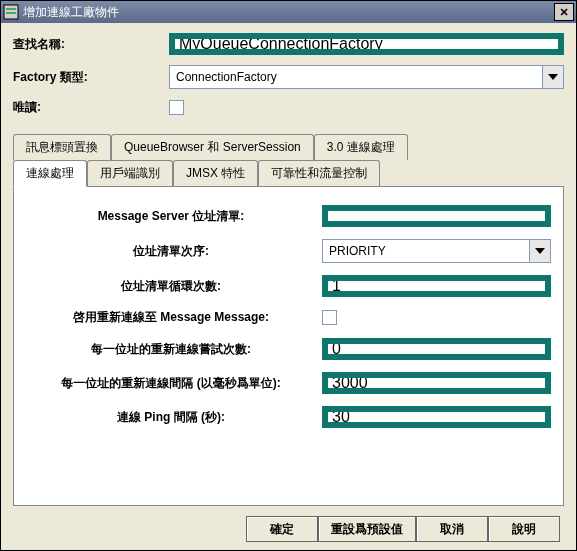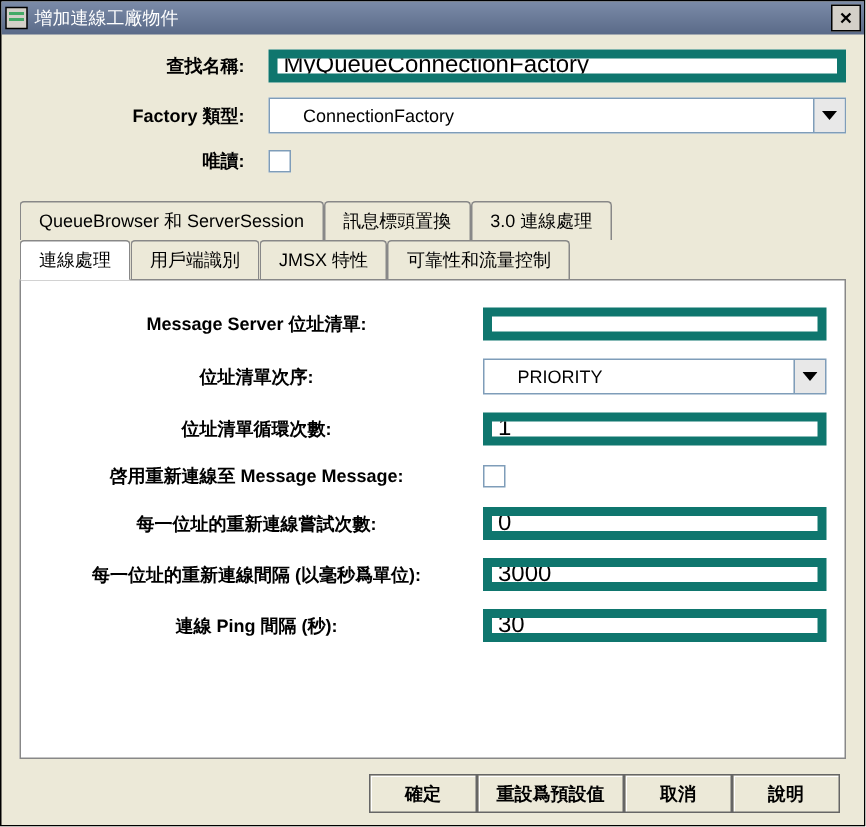--- a/index.html
+++ b/index.html
@@ -3,24 +3,24 @@
 <meta charset="utf-8">
 <style>
 html,body{margin:0;padding:0;font-family:"Microsoft JhengHei",Arial,sans-serif;font-size:12px;background:#fff;color:#000}
 .window{width:577px;height:551px;border:1px solid #000;box-sizing:border-box;background:#ECE9D8;display:flex;flex-direction:column}
 .titlebar{height:22px;background:linear-gradient(#7b8ba8,#5a6a88);display:flex;align-items:center;padding:0 2px;color:#fff}
 .titlebar .ticon{width:16px;height:16px;margin-right:4px;display:inline-flex;align-items:center;justify-content:center}
 .titlebar .ttext{flex:1;font-size:12px;font-weight:normal;color:#fff}
 .titlebar .close{width:18px;height:16px;background:#D4D0C8;border:1px solid #000;color:#000;display:flex;align-items:center;justify-content:center;font-weight:bold;font-size:11px;cursor:pointer}
 .content{flex:1;padding:10px 12px 8px 12px;display:flex;flex-direction:column}
 .toprow{display:flex;align-items:center;margin-bottom:10px}
-.toprow .lbl{width:150px;text-align:right;padding-right:16px;font-weight:bold}
+.toprow .lbl{width:150px;text-align:left;padding-right:6px;font-weight:bold}
 .txt{flex:1;height:22px;border:6px solid #0f766e;background:#fff;padding:2px 4px;font-size:16px;box-sizing:border-box}
 .select{flex:1;height:24px;border:1px solid #7F9DB9;background:#fff;display:flex;align-items:center;box-sizing:border-box}
-.select .sval{flex:1;padding:0 22px}
+.select .sval{flex:1;padding:0 6px}
 .select .sarrow{width:20px;height:100%;border-left:1px solid #7F9DB9;background:#E8E8E8;display:flex;align-items:center;justify-content:center}
 .select .sarrow svg{width:10px;height:6px}
 .chk{width:15px;height:15px;border:1px solid #7F9DB9;background:#fff;box-sizing:border-box}
 .tabs-outer{margin-top:8px}
 .tabrow{display:flex;align-items:flex-end}
 .tab{border:1px solid #888;border-bottom:none;background:#ECE9D8;padding:4px 12px;font-size:12px;margin-right:0;border-top-left-radius:3px;border-top-right-radius:3px;position:relative;cursor:pointer}
 .tab.active{background:#fff;border-bottom:1px solid #fff;z-index:2;top:1px}
 .tabrow2{margin-top:-1px}
 .panel{border:1px solid #888;background:#fff;flex:1;padding:18px 12px 10px 12px;box-sizing:border-box}
 .prow{display:flex;align-items:center;margin-bottom:12px}
@@ -67,22 +67,22 @@
 
     <div class="toprow">
       <div class="lbl">唯讀:</div>
       <div style="flex:1">
           <div class="chk"></div>
         </div>
     </div>
 
     <div class="tabs-outer" style="display:flex;flex-direction:column;flex:1">
       <div class="tabrow">
+        <div class="tab"><span>訊息標頭置換</span></div>
         <div class="tab"><span>QueueBrowser 和 ServerSession</span></div>
-        <div class="tab"><span>訊息標頭置換</span></div>
         <div class="tab"><span>3.0 連線處理</span></div>
       </div>
       <div class="tabrow tabrow2">
         <div class="tab active"><span>連線處理</span></div>
         <div class="tab"><span>用戶端識別</span></div>
         <div class="tab"><span>JMSX 特性</span></div>
         <div class="tab"><span>可靠性和流量控制</span></div>
       </div>
 
       <div class="panel">

